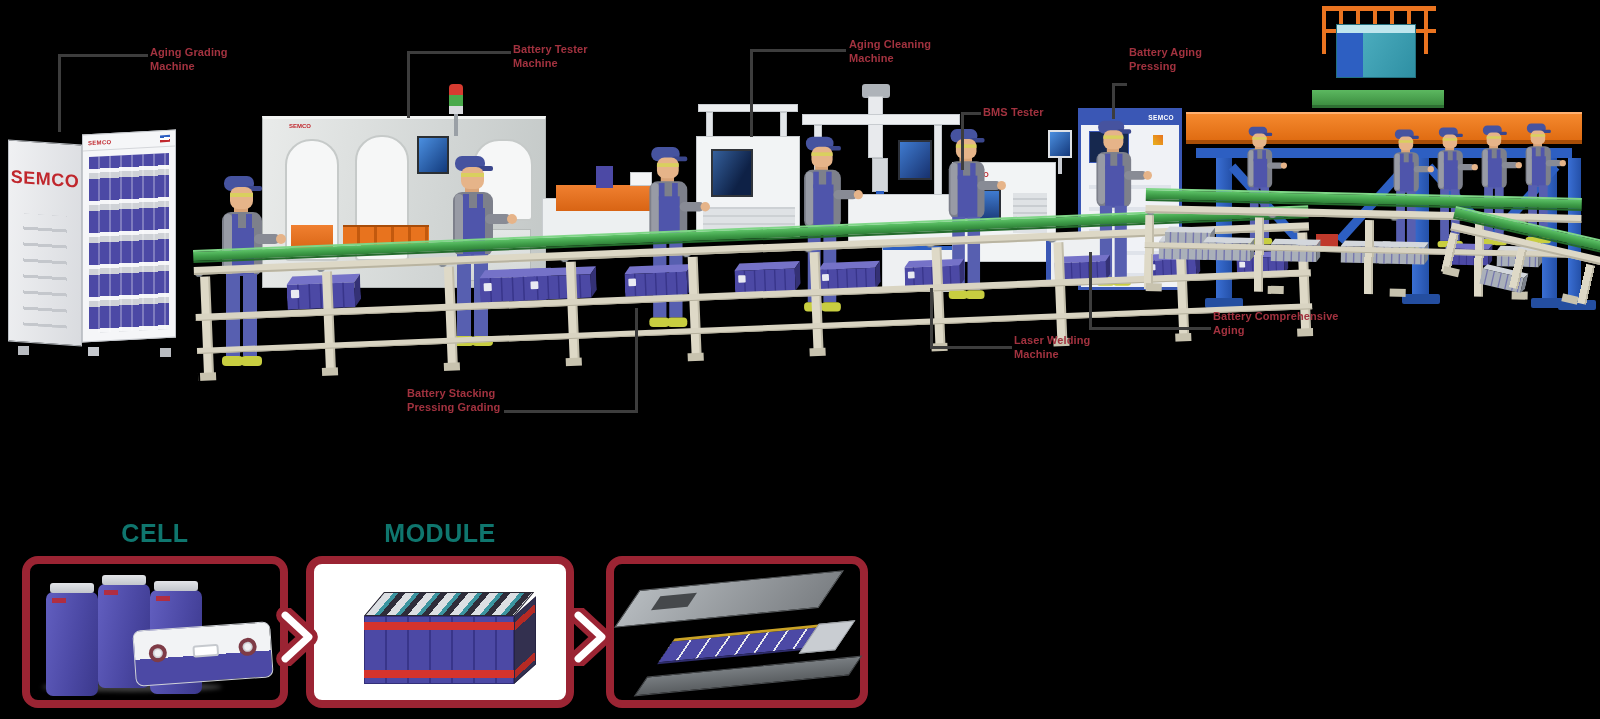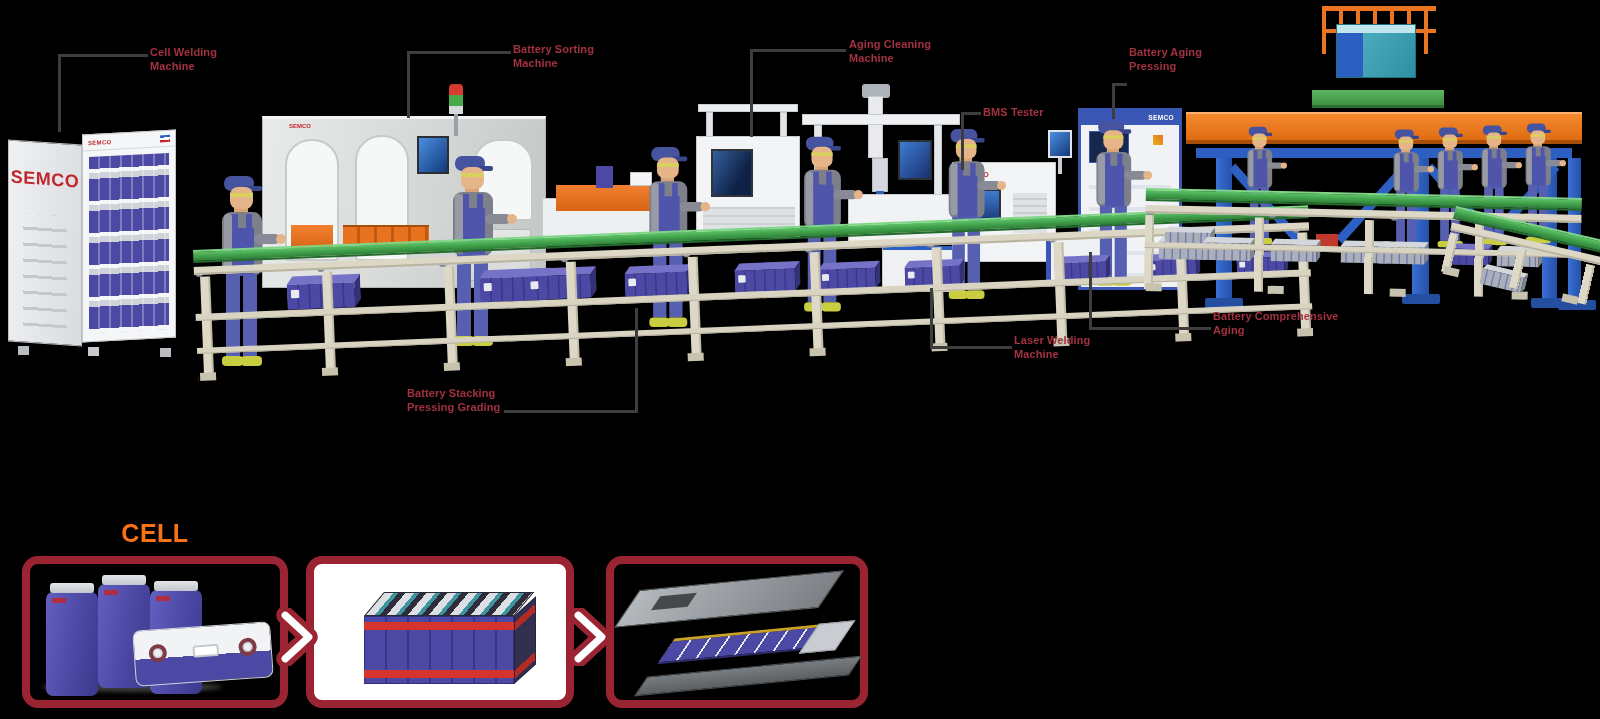--- a/index.html
+++ b/index.html
@@ -162,21 +162,21 @@
   .conv1 .cfeet { top:123px; } .conv2 .cfeet { top:95px; } .conv3 .cfeet { top:61px; }
   .bmod { position:absolute; }
 
   
   .wk { position:absolute; z-index:5; }
 
   
   .red-cart { position:absolute; left:1316px; top:234px; width:22px; height:16px; background:#c0392b; z-index:5; }
 
   
-  .flow-title { position:absolute; top:519px; color:#f97316; font-weight:800; font-size:25px;
+  .flow-title { position:absolute; top:519px; color:#0f766e; font-weight:800; font-size:25px;
                 letter-spacing:.5px; text-align:center; z-index:10; }
   .flowbox { position:absolute; top:556px; height:152px; border:8px solid #9b2433; border-radius:16px; z-index:9; }
   .fb1 { left:22px; width:266px; }
   .fb2 { left:306px; width:268px; background:#fff; }
   .fb3 { left:606px; width:262px; }
   .flow-arrow { position:absolute; top:608px; width:46px; height:58px; z-index:11; }
   .fa1 { left:274px; } .fa2 { left:567px; }
 
   
   .cellv { position:absolute; width:52px; height:104px; border-radius:7px;
@@ -497,30 +497,31 @@
   <div class="lead" style="left:961px;top:112px;width:3px;height:58px"></div>
   <div class="lead" style="left:1112px;top:83px;width:15px;height:3px"></div>
   <div class="lead" style="left:1112px;top:83px;width:3px;height:36px"></div>
   <div class="lead" style="left:504px;top:410px;width:134px;height:3px"></div>
   <div class="lead" style="left:635px;top:308px;width:3px;height:105px"></div>
   <div class="lead" style="left:930px;top:346px;width:82px;height:3px"></div>
   <div class="lead" style="left:930px;top:288px;width:3px;height:61px"></div>
   <div class="lead" style="left:1089px;top:327px;width:122px;height:3px"></div>
   <div class="lead" style="left:1089px;top:252px;width:3px;height:78px"></div>
 
-  <div class="mlabel" style="left:150px;top:45px;width:80px">Cell Welding Machine</div>
-  <div class="mlabel" style="left:513px;top:42px;width:90px">Battery Sorting Machine</div>
+  <div class="mlabel" style="left:150px;top:45px;width:80px">Aging Grading Machine</div>
+  <div class="mlabel" style="left:513px;top:42px;width:90px">Battery Tester Machine</div>
   <div class="mlabel" style="left:849px;top:37px;width:92px">Aging Cleaning Machine</div>
   <div class="mlabel" style="left:983px;top:105px;white-space:nowrap">BMS Tester</div>
   <div class="mlabel" style="left:1129px;top:45px;width:82px">Battery Aging Pressing</div>
   <div class="mlabel" style="left:407px;top:386px;width:112px">Battery Stacking Pressing Grading</div>
   <div class="mlabel" style="left:1014px;top:333px;width:90px">Laser Welding Machine</div>
   <div class="mlabel" style="left:1213px;top:309px;width:156px">Battery Comprehensive Aging</div>
 
   <div class="flow-title" style="left:22px;width:266px">CELL</div>
+  <div class="flow-title" style="left:306px;width:268px">MODULE</div>
 
   <div class="flowbox fb1">
     <div class="cshadow"></div>
     <div class="cellv cv1"></div>
     <div class="cellv cv2"></div>
     <div class="cellv cv3"></div>
     <div class="cellh">
       <span class="term tm1"></span>
       <span class="term tm2"></span>
       <span class="cvent"></span>

